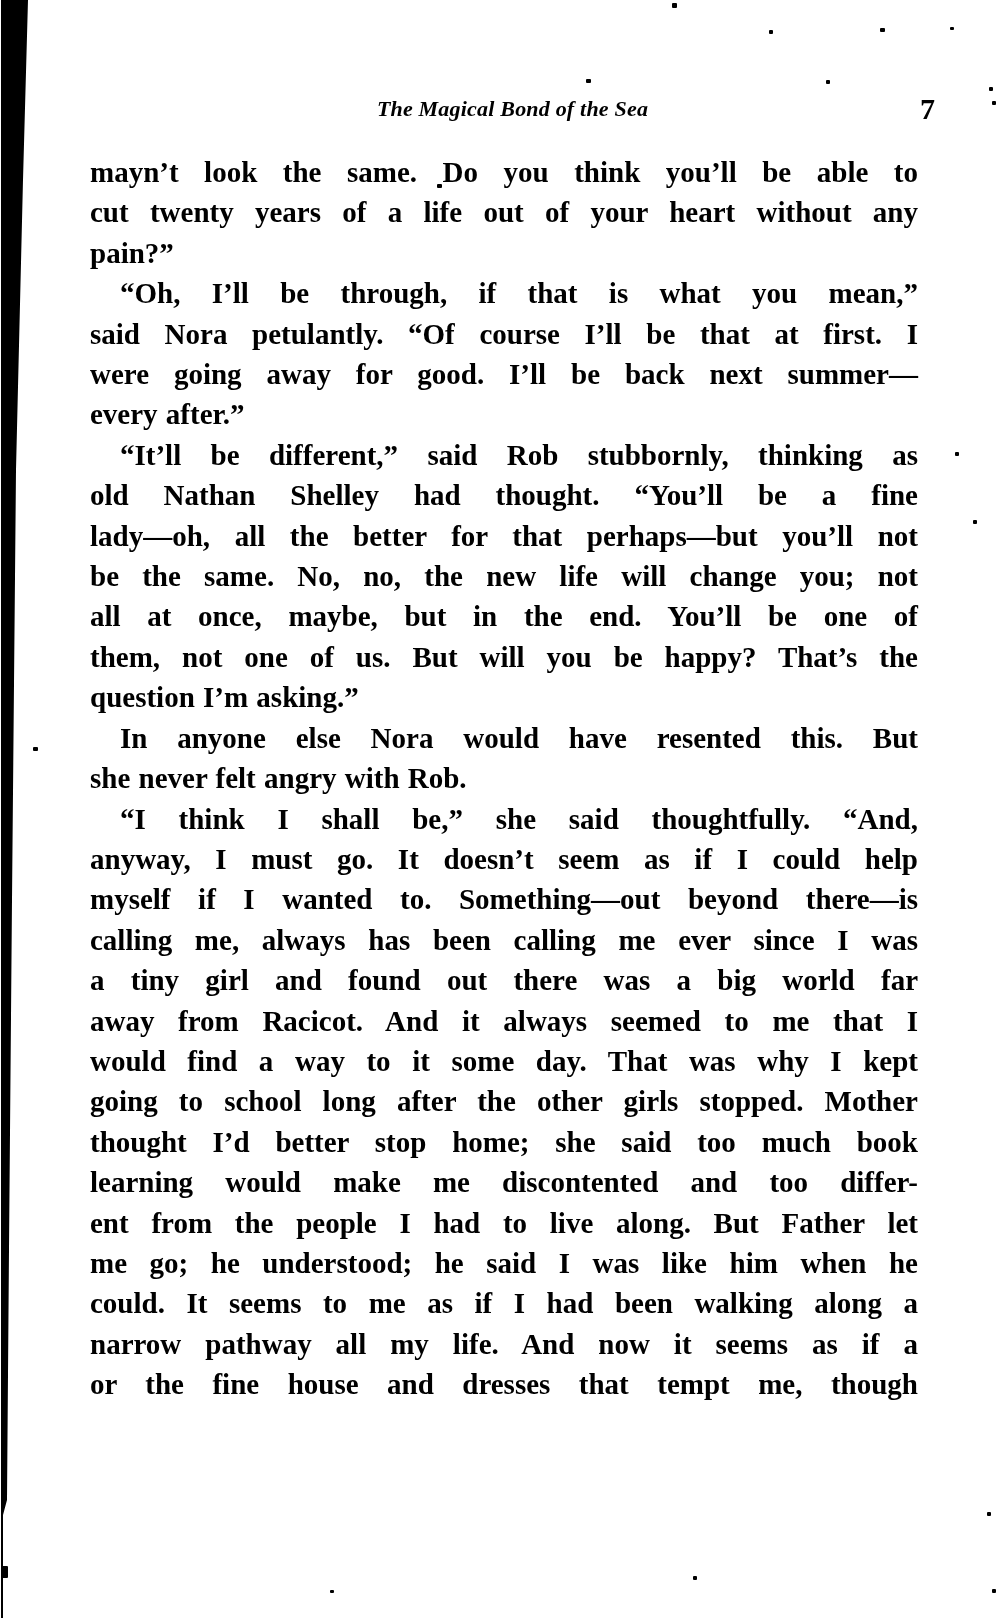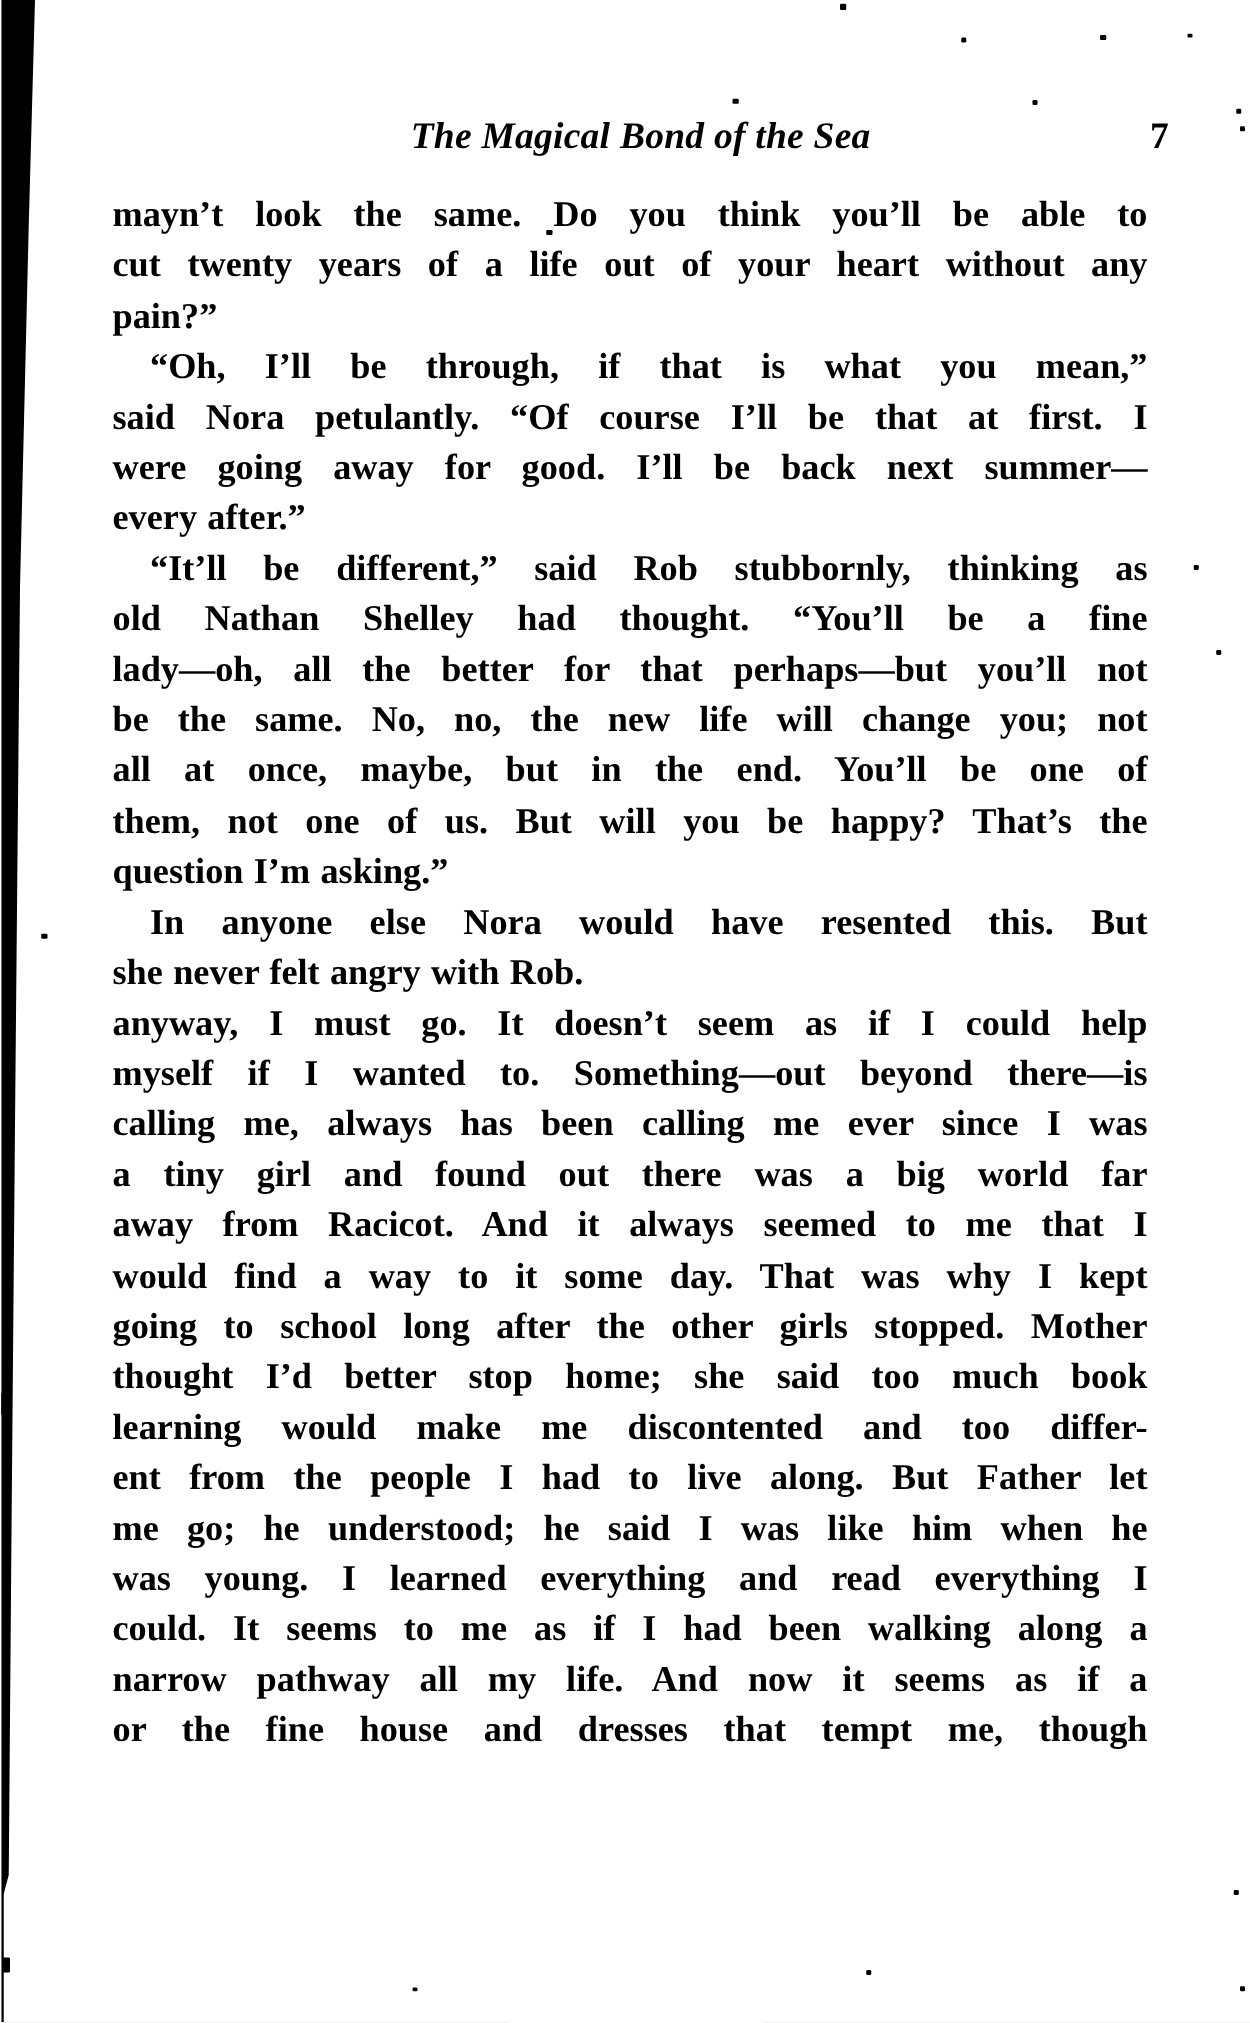--- a/index.html
+++ b/index.html
@@ -37,21 +37,21 @@
     left: 90px;
     top: 92px;
     width: 845px;
     height: 40px;
   }
   .running-title {
     display: block;
     text-align: center;
     font-style: italic;
     font-weight: 700;
-    font-size: 30px;
+    font-size: 22px;
     line-height: 34px;
     letter-spacing: 0.2px;
   }
   .page-number {
     position: absolute;
     right: 0;
     top: 0;
     font-weight: 700;
     font-size: 30px;
     line-height: 34px;
@@ -107,32 +107,32 @@
       <div class="tl end">every after.”</div>
       <div class="tl ind">“It’ll be different,” said Rob stubbornly, thinking as</div>
       <div class="tl">old Nathan Shelley had thought. “You’ll be a fine</div>
       <div class="tl">lady—oh, all the better for that perhaps—but you’ll not</div>
       <div class="tl">be the same. No, no, the new life will change you; not</div>
       <div class="tl">all at once, maybe, but in the end. You’ll be one of</div>
       <div class="tl">them, not one of us. But will you be happy? That’s the</div>
       <div class="tl end">question I’m asking.”</div>
       <div class="tl ind">In anyone else Nora would have resented this. But</div>
       <div class="tl end">she never felt angry with Rob.</div>
+      <div class="tl ind">“I think I shall be,” she said thoughtfully. “And,</div>
       <div class="tl">anyway, I must go. It doesn’t seem as if I could help</div>
       <div class="tl">myself if I wanted to. Something—out beyond there—is</div>
       <div class="tl">calling me, always has been calling me ever since I was</div>
       <div class="tl">a tiny girl and found out there was a big world far</div>
       <div class="tl">away from Racicot. And it always seemed to me that I</div>
       <div class="tl">would find a way to it some day. That was why I kept</div>
       <div class="tl">going to school long after the other girls stopped. Mother</div>
       <div class="tl">thought I’d better stop home; she said too much book</div>
       <div class="tl">learning would make me discontented and too differ-</div>
       <div class="tl">ent from the people I had to live along. But Father let</div>
       <div class="tl">me go; he understood; he said I was like him when he</div>
-      <div class="tl">was young. I learned everything and read everything I</div>
       <div class="tl">could. It seems to me as if I had been walking along a</div>
       <div class="tl">narrow pathway all my life. And now it seems as if a</div>
       <div class="tl">or the fine house and dresses that tempt me, though</div>
     </div>
 
   <div id="specks">
       <div class="speck" style="left: 672px; top: 3px; width: 5px; height: 5px;"></div>
       <div class="speck" style="left: 769px; top: 30px; width: 4px; height: 4px;"></div>
       <div class="speck" style="left: 880px; top: 28px; width: 5px; height: 4px;"></div>
       <div class="speck" style="left: 950px; top: 27px; width: 4px; height: 3px;"></div>

